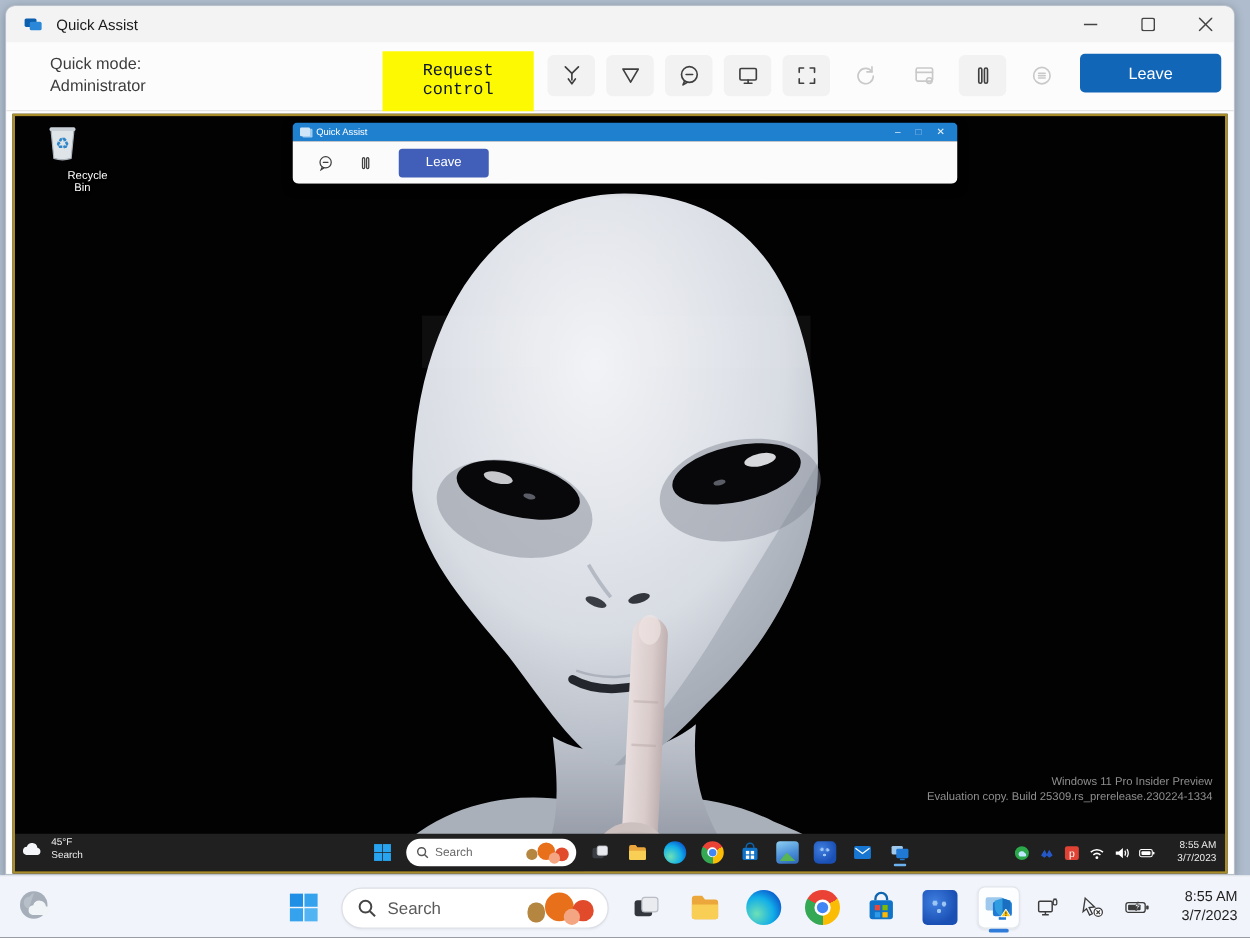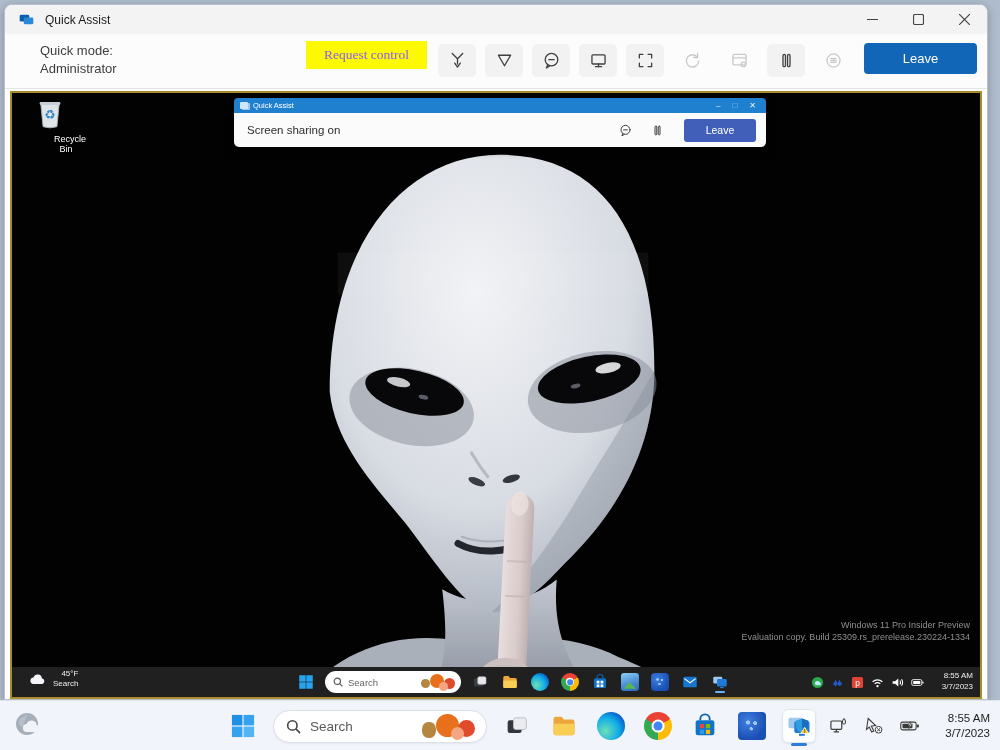--- a/index.html
+++ b/index.html
@@ -12,22 +12,22 @@
     box-shadow:0 2px 8px rgba(0,0,0,.25); }
   .titlebar { position:relative; height:29px; background:#f3f3f3; display:flex; align-items:center; padding-left:14px; }
   .titlebar .app-icon { width:17px; height:15px; display:inline-flex; margin-right:9px; }
   .titlebar .title { font-size:12px; color:#1b1b1b; }
   .win-controls { position:absolute; right:0; top:0; height:29px; display:flex; }
   .wc { width:46px; height:29px; border:none; background:transparent; display:flex; align-items:center; justify-content:center; cursor:pointer; }
   .wc svg { width:11px; height:11px; stroke:#444; stroke-width:1.2; fill:none; }
 
   .toolbar { position:relative; height:55px; background:#fcfcfc; border-bottom:1px solid #e4e4e4; }
   .user-mode { position:absolute; left:35px; top:8px; font-size:13px; color:#3d3d3d; line-height:18px; }
-  .request-control { position:absolute; left:301px; top:7px; width:121px; height:28px;
-    background:#fdf903; color:#8b5cf6; border:none; font-size:13.5px; font-family:Liberation Serif, serif; cursor:pointer; }
+  .request-control { position:absolute; left:301px; top:7px; width:121px; height:48px;
+    background:#fdf903; color:#0f172a; border:none; font-size:13.5px; font-family:Liberation Mono, monospace; cursor:pointer; }
   .tb-icons { position:absolute; left:433px; top:10px; display:flex; gap:9px; }
   .tb-btn { width:38px; height:33px; border:none; border-radius:5px; background:#f2f2f2; display:flex; align-items:center; justify-content:center; cursor:pointer; }
   .tb-btn svg { width:21px; height:21px; stroke:#3f3f3f; stroke-width:1.5; fill:none; stroke-linecap:round; stroke-linejoin:round; }
   .tb-btn.disabled { background:transparent; cursor:default; }
   .tb-btn.disabled svg { stroke:#c9c9c9; }
   .leave-btn { position:absolute; right:10px; top:9px; width:113px; height:31px; background:#1266b8; color:#fff;
     border:none; border-radius:4px; font-size:13px; font-family:"Liberation Sans",sans-serif; cursor:pointer; }
 
   
   .screen-wrap { height:612px; padding:2px 5px 2px 5px; background:#fff; }
@@ -49,21 +49,21 @@
   .mini-body { height:34px; background:#fbfbfb; display:flex; align-items:center; padding:0 10px 0 13px; }
   .mini-status { font-size:11.5px; color:#2e2e2e; flex:1; }
   .mini-ico { width:26px; height:22px; border:none; background:transparent; display:flex; align-items:center; justify-content:center; cursor:pointer; margin-right:6px; }
   .mini-ico svg { width:15px; height:15px; stroke:#3f3f3f; stroke-width:1.6; fill:none; stroke-linecap:round; }
   .mini-leave { width:72px; height:23px; background:#415fb8; border:none; border-radius:3px; color:#fff; font-size:10.5px; cursor:pointer; margin-left:8px; font-family:"Liberation Sans",sans-serif; }
 
   .watermark { position:absolute; right:10px; top:527px; text-align:right; color:#8f8f8f; font-size:9px; line-height:11.5px; }
 
   
   .inner-taskbar { position:absolute; left:0; right:0; bottom:0; height:30px; background:#202020; }
-  .in-weather { position:absolute; left:16px; top:2px; display:flex; align-items:center; gap:5px; cursor:pointer;text-align:right; }
+  .in-weather { position:absolute; left:4px; top:2px; display:flex; align-items:center; gap:5px; cursor:pointer; }
   .in-weather svg { width:20px; height:16px; }
   .in-weather .wt { color:#eee; font-size:8px; line-height:10px; }
   .in-center { position:absolute; left:283px; top:0; height:30px; display:flex; align-items:center; gap:8px; }
   .in-icon { width:22px; height:22px; display:flex; align-items:center; justify-content:center; cursor:pointer; position:relative; }
   .in-icon svg, .in-icon .cdiv { width:18px; height:18px; }
   .in-search { width:136px; height:22px; background:#fff; border-radius:11px; display:flex; align-items:center; padding-left:8px; cursor:pointer; overflow:hidden; }
   .in-search svg { width:10px; height:10px; stroke:#555; stroke-width:1.6; fill:none; }
   .in-search .ph { font-size:9.5px; color:#666; margin-left:5px; flex:1; }
   .people { position:relative; width:42px; height:22px; }
   .people i { position:absolute; border-radius:50%; }
@@ -281,21 +281,20 @@
           <div class="mini-title">
             <span class="m-icon"></span>
             <span class="m-text">Quick Assist</span>
             <span class="m-ctl">
               <span>–</span>
               <span style="opacity:.55">□</span>
               <span>✕</span>
             </span>
           </div>
           <div class="mini-body">
-            <span class="mini-status">Screen sharing on</span>
             <button class="mini-ico">
               <svg viewBox="0 0 24 24">
                   <circle cx="12" cy="11" r="7.2"></circle>
                   <path d="M9 11h6"></path>
                   <path d="M7.5 17.2L6.2 20.5l3.6-2.2"></path>
                 </svg>
             </button>
             <button class="mini-ico">
               <svg viewBox="0 0 24 24">
                   <rect x="8" y="5" width="2.8" height="14" rx="1.4"></rect>

